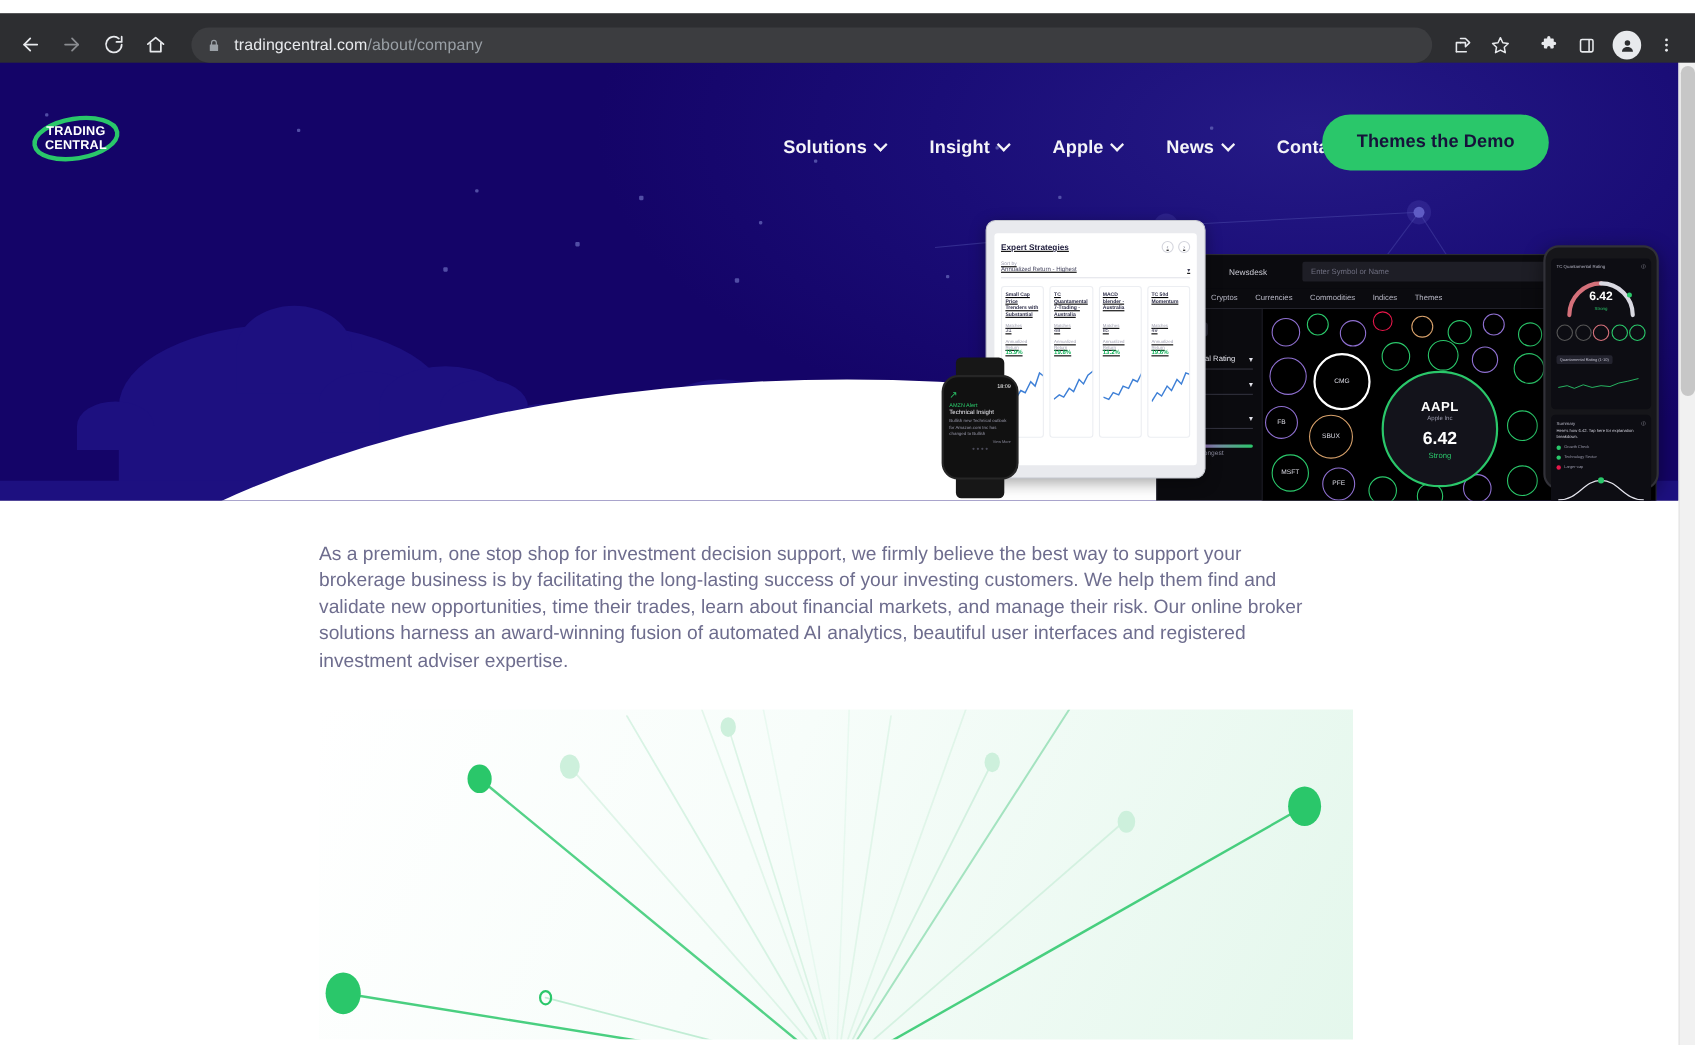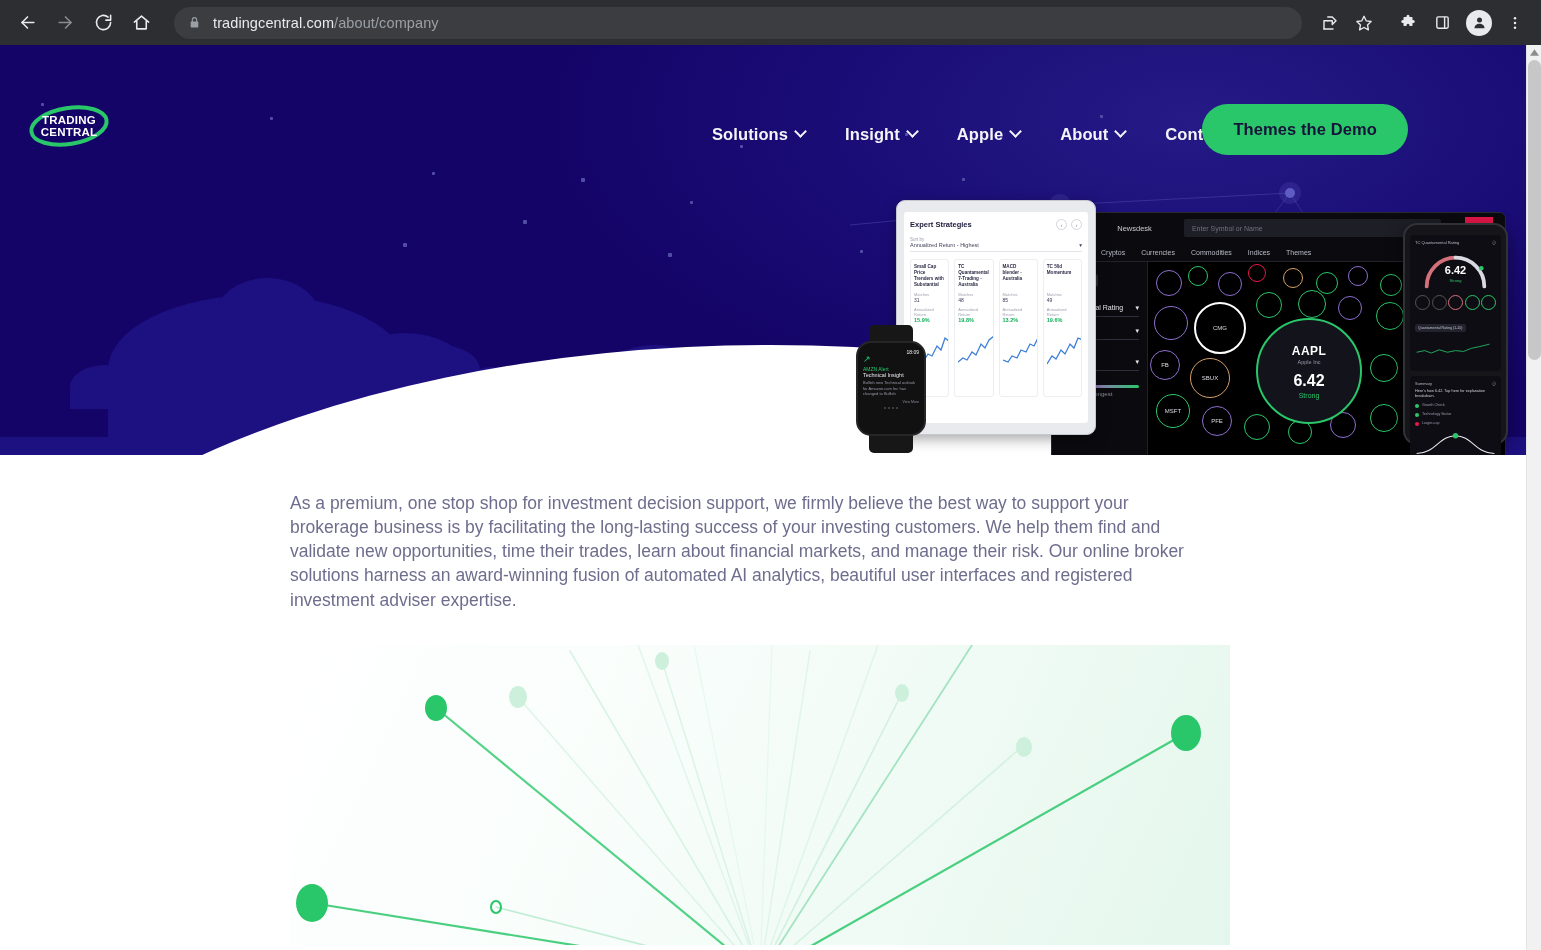--- a/index.html
+++ b/index.html
@@ -4,24 +4,24 @@
 <style>
   * { box-sizing: border-box; margin: 0; padding: 0; }
   html, body { width: 1541px; height: 950px; overflow: hidden; }
   body {
     font-family: "Liberation Sans", sans-serif;
     background: #ffffff;
   }
 
   
   .browser-chrome {
-    position: absolute; top: 0; left: 0;
+    position: absolute; top: 12px; left: 0;
     width: 1541px; height: 45px;
     background: #2d2e31;
-    display: flex; align-items: center;
+    display: flex; align-items: flex-end;
     padding: 0 10px;
     z-index: 50;
   }
   .nav-btn {
     width: 34px; height: 34px;
     display: flex; align-items: center; justify-content: center;
     border-radius: 50%;
     flex: 0 0 auto;
     margin-right: 4px;
   }
@@ -164,21 +164,21 @@
     padding: 16px 31px;
     white-space: nowrap;
     letter-spacing: .1px;
     font-family: inherit;
   }
 
   
   .devices { position: absolute; right: 10px; top: 130px; width: 660px; height: 330px; z-index: 5; }
 
   .laptop {
-    position: absolute; left: 195px; top: 37px;
+    position: absolute; left: 195px; top: 56px;
     width: 455px; height: 265px;
   }
   .laptop-screen {
     width: 100%; height: 252px;
     background: #0b0b0f;
     border-radius: 7px 7px 2px 2px;
     overflow: hidden;
     border: 1px solid #2a2a33;
   }
   .lp-top {
@@ -248,21 +248,21 @@
   .tablet {
     position: absolute; left: 40px; top: 25px;
     width: 200px; height: 235px;
     background: #e9eaee;
     border: 1px solid #c6c8cf;
     border-radius: 9px;
     padding: 11px 7px;
     z-index: 6;
     box-shadow: 0 4px 14px rgba(0,0,0,.35);
   }
-  .tb-screen { background: #fff; height: 100%; border-radius: 3px; padding: 7px 6px; overflow: hidden; }
+  .tb-screen { background: #fff; height: 100%; border-radius: 3px; padding: 7px 6px; overflow: hidden; text-decoration: underline; }
   .tb-head { display: flex; justify-content: space-between; align-items: center; }
   .tb-title { color: #1c1a3a; font-size: 7.5px; font-weight: bold; }
   .tb-arrows { display: flex; gap: 4px; }
   .tb-arrow { width: 11px; height: 11px; border: 1px solid #d4d5dd; border-radius: 50%;
     font-size: 6px; color: #8e8fa2; display: flex; align-items: center; justify-content: center; }
   .tb-sortlbl { color: #9b9cae; font-size: 4.5px; margin-top: 7px; }
   .tb-sort { color: #42425c; font-size: 5.5px; border-bottom: 1px solid #e3e4ea;
     padding-bottom: 3px; display: flex; justify-content: space-between; }
   .tb-cards { display: flex; gap: 5px; margin-top: 7px; }
   .tb-card { flex: 1; border: 1px solid #eceef2; border-radius: 3px; padding: 4px 3px 0; overflow: hidden; height: 138px; }
@@ -740,21 +740,21 @@
           </a>
         <a class="nav-link">
             <span>Insight</span>
             <i class="chev"></i>
           </a>
         <a class="nav-link">
             <span>Apple</span>
             <i class="chev"></i>
           </a>
         <a class="nav-link">
-            <span>About</span>
+            <span>News</span>
             <i class="chev"></i>
           </a>
         <a class="nav-link">
             <span>Contact</span>
           </a>
       </nav>
 
       <button class="cta-demo">Themes the Demo</button>
     </div>
   </section>

